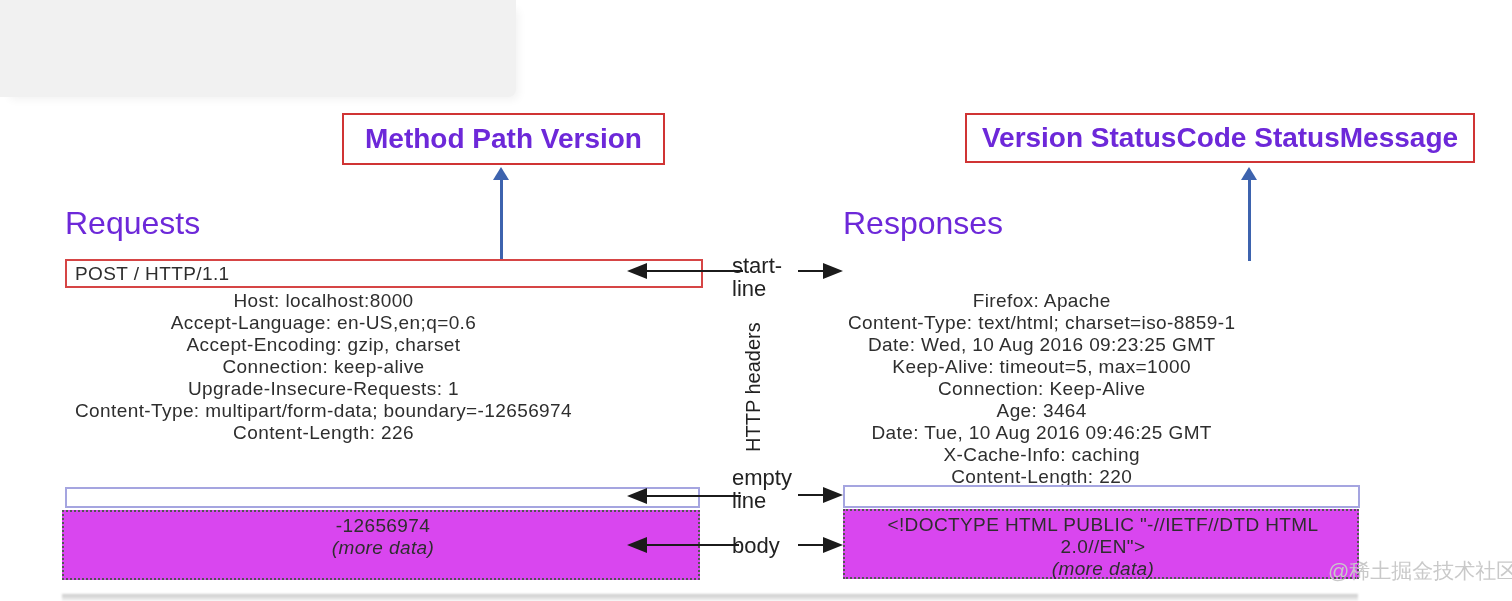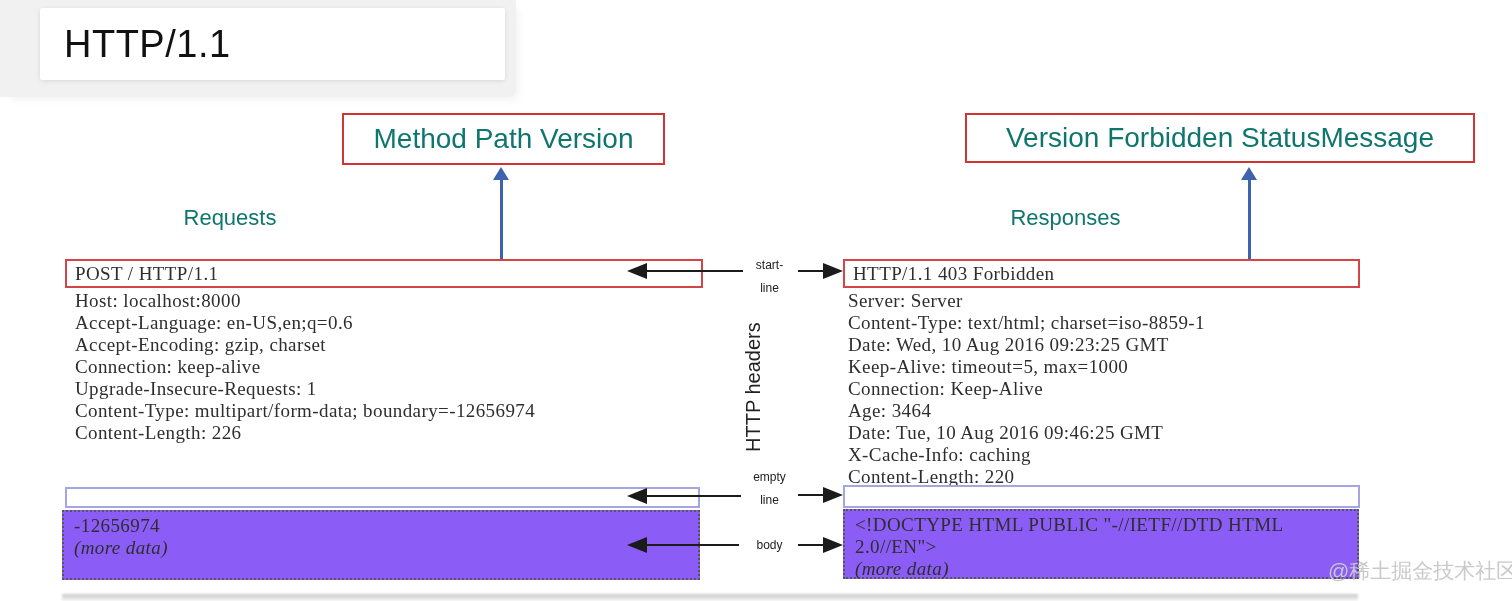--- a/index.html
+++ b/index.html
@@ -18,57 +18,58 @@
   .title-card {
     left:40px; top:8px; width:465px; height:72px; background:#ffffff;
     border-radius:2px; box-shadow:0 1px 5px rgba(0,0,0,0.10);
     display:flex; align-items:center; padding-left:24px;
     font-size:38px; font-weight:500; color:#111; letter-spacing:0.5px;
   }
 
   
   .callout {
     border:2px solid #d03434; background:#fff; display:flex;
-    align-items:center; justify-content:center; font-size:28px; color:#0f766e;
+    align-items:center; justify-content:center; font-size:28px; color:#6d28d9;
     white-space:nowrap;
+    font-weight:bold;
   }
   .callout-left  { left:342px; top:113px; width:323px; height:52px; }
   .callout-right { left:965px; top:113px; width:510px; height:50px; }
 
   
-  .heading { font-size:22px; color:#0f766e; text-align:center; }
+  .heading { font-size:32px; color:#6d28d9; text-align:left; }
   .heading-req  { left:65px;  top:205px; width:330px; }
   .heading-resp { left:843px; top:205px; width:445px; }
 
   
   .mono, .mono-line {
-    font-family:Liberation Serif, serif;
+    font-family:Liberation Sans, sans-serif;
     font-size:19px; line-height:22px; letter-spacing:0.4px;
-    color:#2e2e2e; white-space:pre;
+    color:#2e2e2e; white-space:pre;text-align:center;
   }
   .startline-box {
     border:2px solid #d64545; background:#fff; height:29px;
     display:flex; align-items:center; padding-left:8px;
   }
   .startline-req  { left:65px;  top:259px; width:638px; }
   .startline-resp { left:843px; top:259px; width:517px; }
   .headers-req  { left:75px;  top:290px; }
   .headers-resp { left:848px; top:290px; }
 
   .emptyline-box { border:2px solid #a5a5e0; background:#fff; }
   .empty-req  { left:65px;  top:487px; width:635px; height:21px; }
   .empty-resp { left:843px; top:485px; width:517px; height:23px; }
 
-  .body-box { border:2px dotted #555; background:#8b5cf6; padding:3px 6px 0 10px; }
+  .body-box { border:2px dotted #555; background:#d946ef; padding:3px 6px 0 10px; }
   .body-req  { left:62px;  top:510px; width:638px; height:70px; }
   .body-resp { left:843px; top:509px; width:516px; height:70px; }
   .more-data { font-style:italic; }
 
   
-  .mid-label { font-size:12px; color:#222; text-align:center; line-height:23px; }
+  .mid-label { font-size:22px; color:#222; text-align:left; line-height:23px; }
   .lbl-startline { left:732px; top:254px; width:75px; }
   .lbl-empty     { left:732px; top:466px; width:75px; }
   .lbl-body      { left:732px; top:534px; width:75px; }
   .lbl-headers {
     left:742px; top:306px; width:36px; height:162px;
     writing-mode:vertical-rl; transform:rotate(180deg);
     font-size:20px; color:#222; text-align:center;
   }
 
   
@@ -109,29 +110,26 @@
     left:62px; top:594px; width:1296px; height:7px;
     background:linear-gradient(#9a9a9a88, #cccccc33); filter:blur(1px);
   }
 </style>
 </head>
 <body>
 
 <div id="stage">
 
   <div class="abs title-bg"></div>
-  <div class="abs title-card">
-    <span>HTTP/1.1</span>
-  </div>
 
   <div class="abs callout callout-left">
     <span>Method Path Version</span>
   </div>
   <div class="abs callout callout-right">
-    <span>Version Forbidden StatusMessage</span>
+    <span>Version StatusCode StatusMessage</span>
   </div>
 
   <div class="abs varrow v-left">
     <div class="head"></div>
     <div class="shaft"></div>
   </div>
   <div class="abs varrow v-right">
     <div class="head"></div>
     <div class="shaft"></div>
   </div>
@@ -150,25 +148,22 @@
     <div class="mono-line">Upgrade-Insecure-Requests: 1</div>
     <div class="mono-line">Content-Type: multipart/form-data; boundary=-12656974</div>
     <div class="mono-line">Content-Length: 226</div>
   </div>
   <div class="abs emptyline-box empty-req"></div>
   <div class="abs body-box body-req">
     <div class="mono-line">-12656974</div>
     <div class="mono-line more-data">(more data)</div>
   </div>
 
-  <div class="abs startline-box startline-resp mono">
-    <span>HTTP/1.1 403 Forbidden</span>
-  </div>
   <div class="abs headers-resp">
-    <div class="mono-line">Server: Server</div>
+    <div class="mono-line">Firefox: Apache</div>
     <div class="mono-line">Content-Type: text/html; charset=iso-8859-1</div>
     <div class="mono-line">Date: Wed, 10 Aug 2016 09:23:25 GMT</div>
     <div class="mono-line">Keep-Alive: timeout=5, max=1000</div>
     <div class="mono-line">Connection: Keep-Alive</div>
     <div class="mono-line">Age: 3464</div>
     <div class="mono-line">Date: Tue, 10 Aug 2016 09:46:25 GMT</div>
     <div class="mono-line">X-Cache-Info: caching</div>
     <div class="mono-line">Content-Length: 220</div>
   </div>
   <div class="abs emptyline-box empty-resp"></div>

